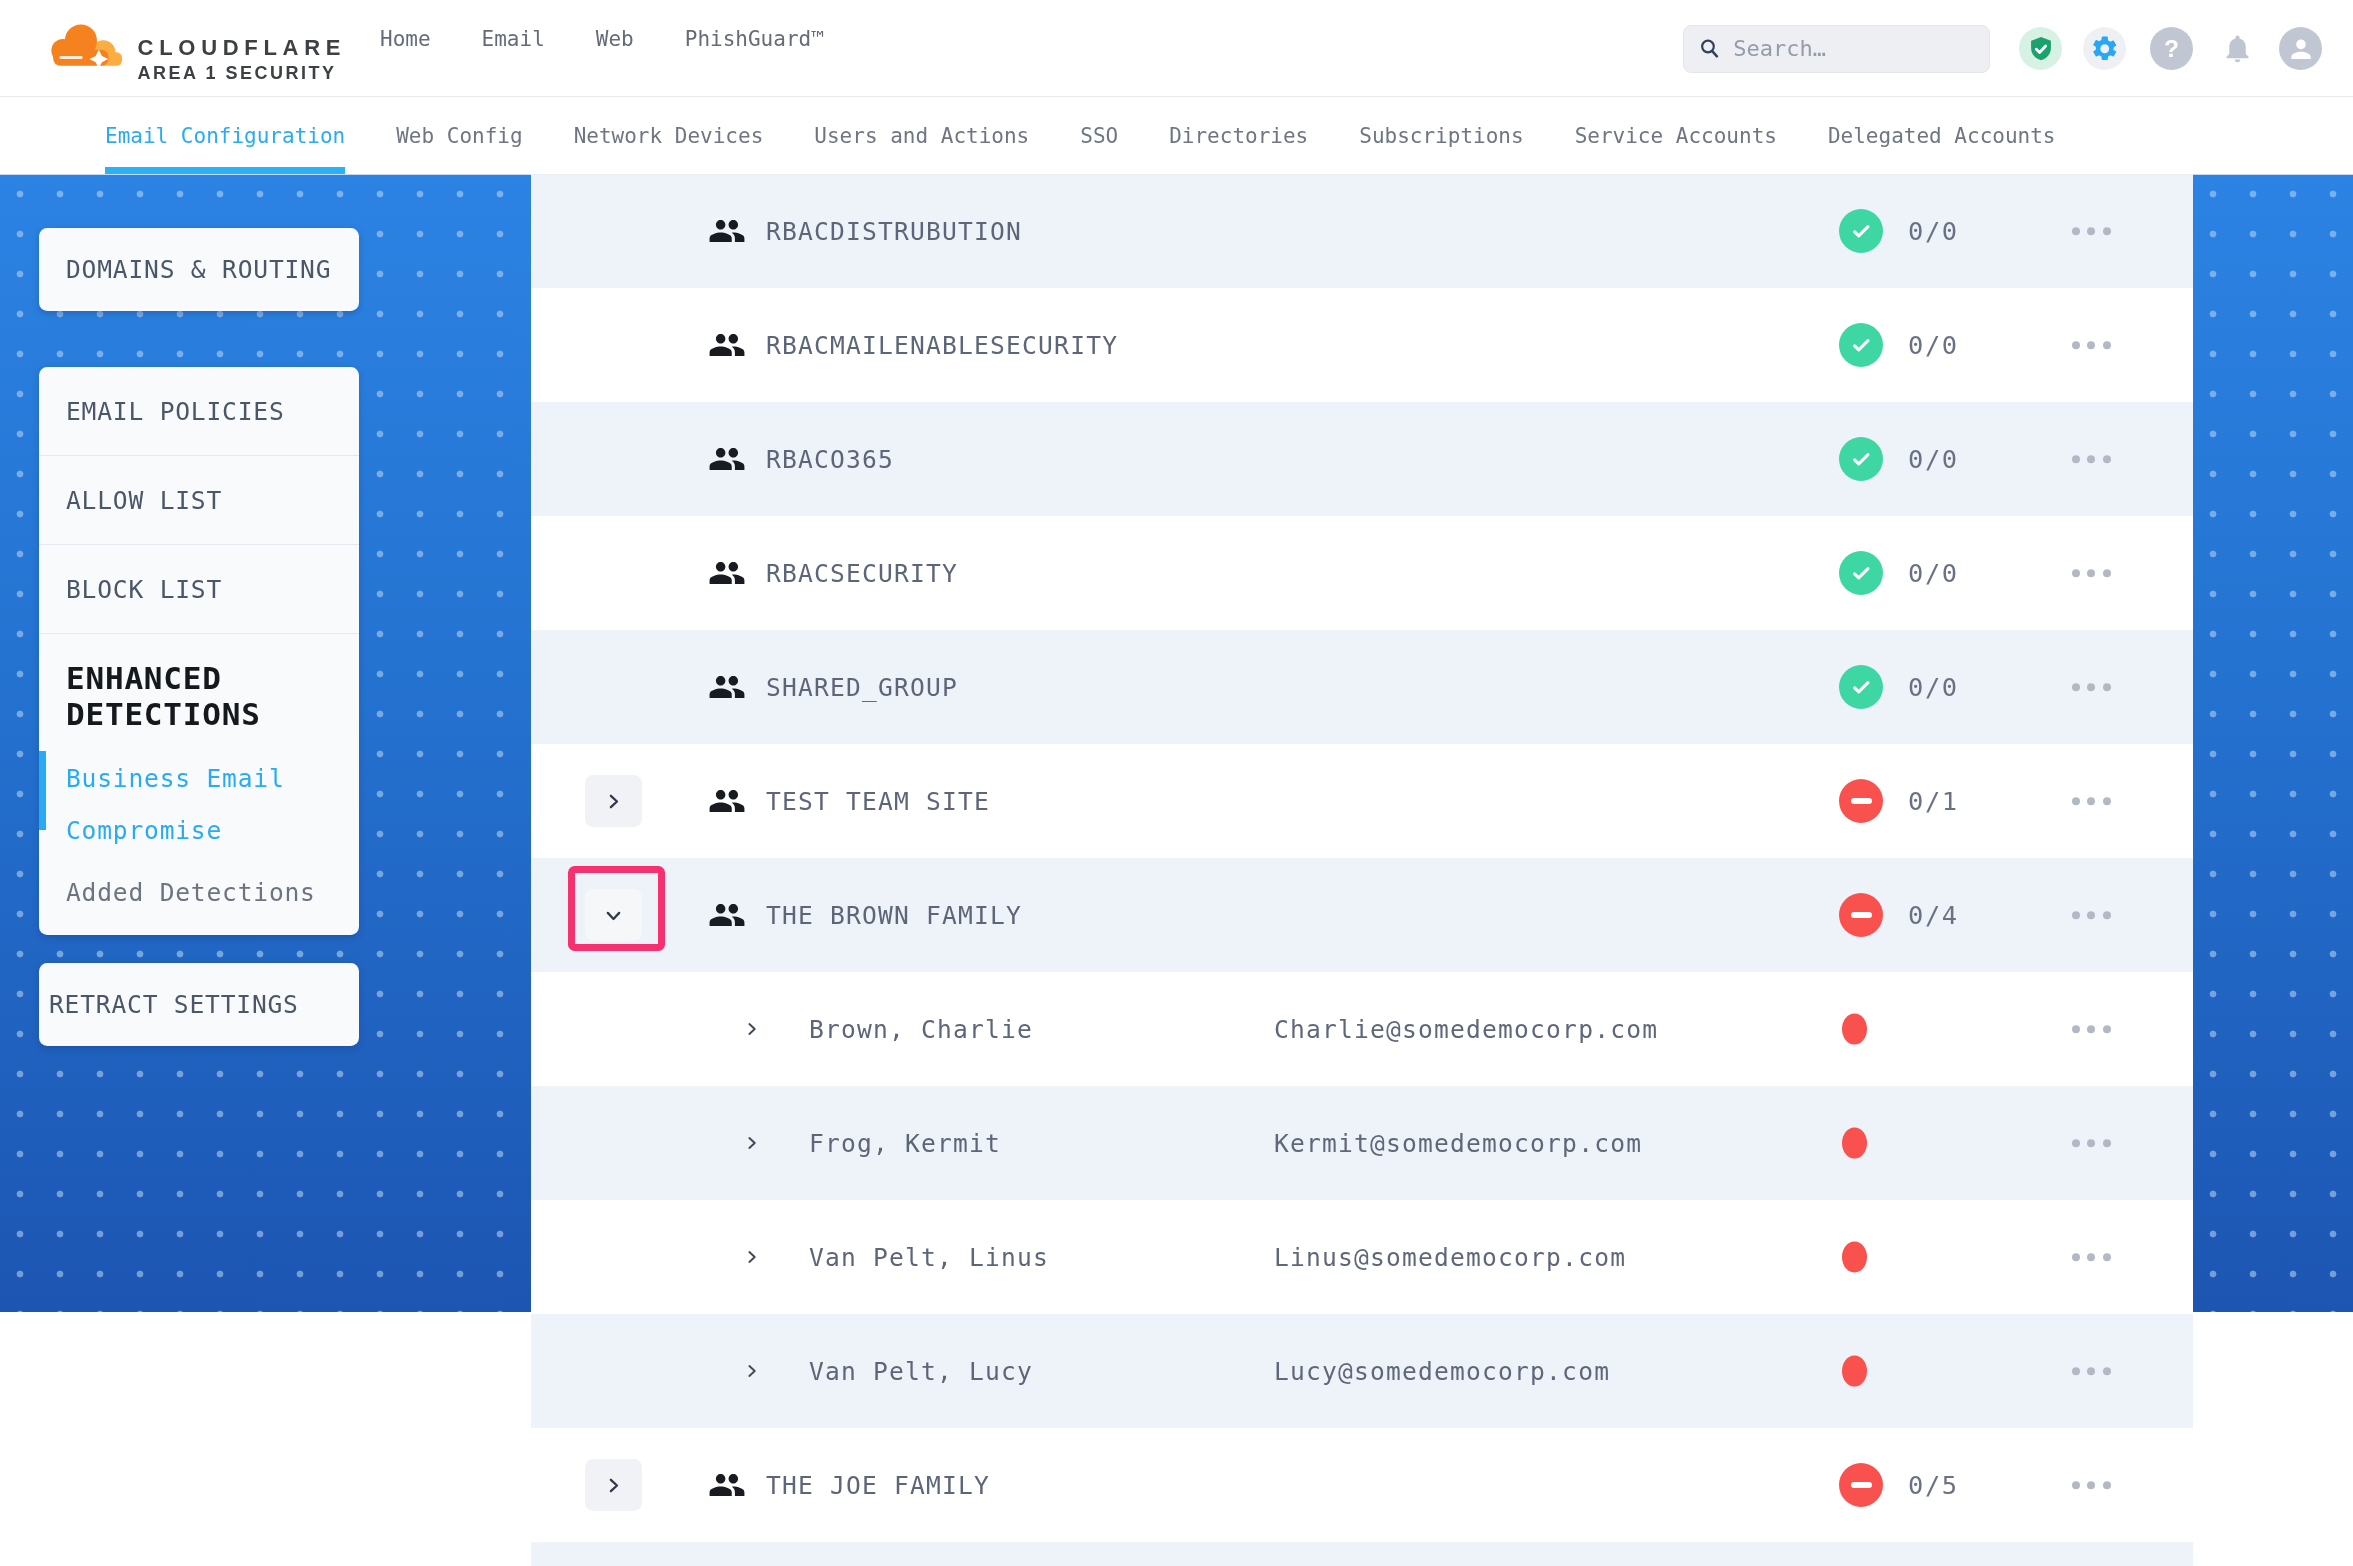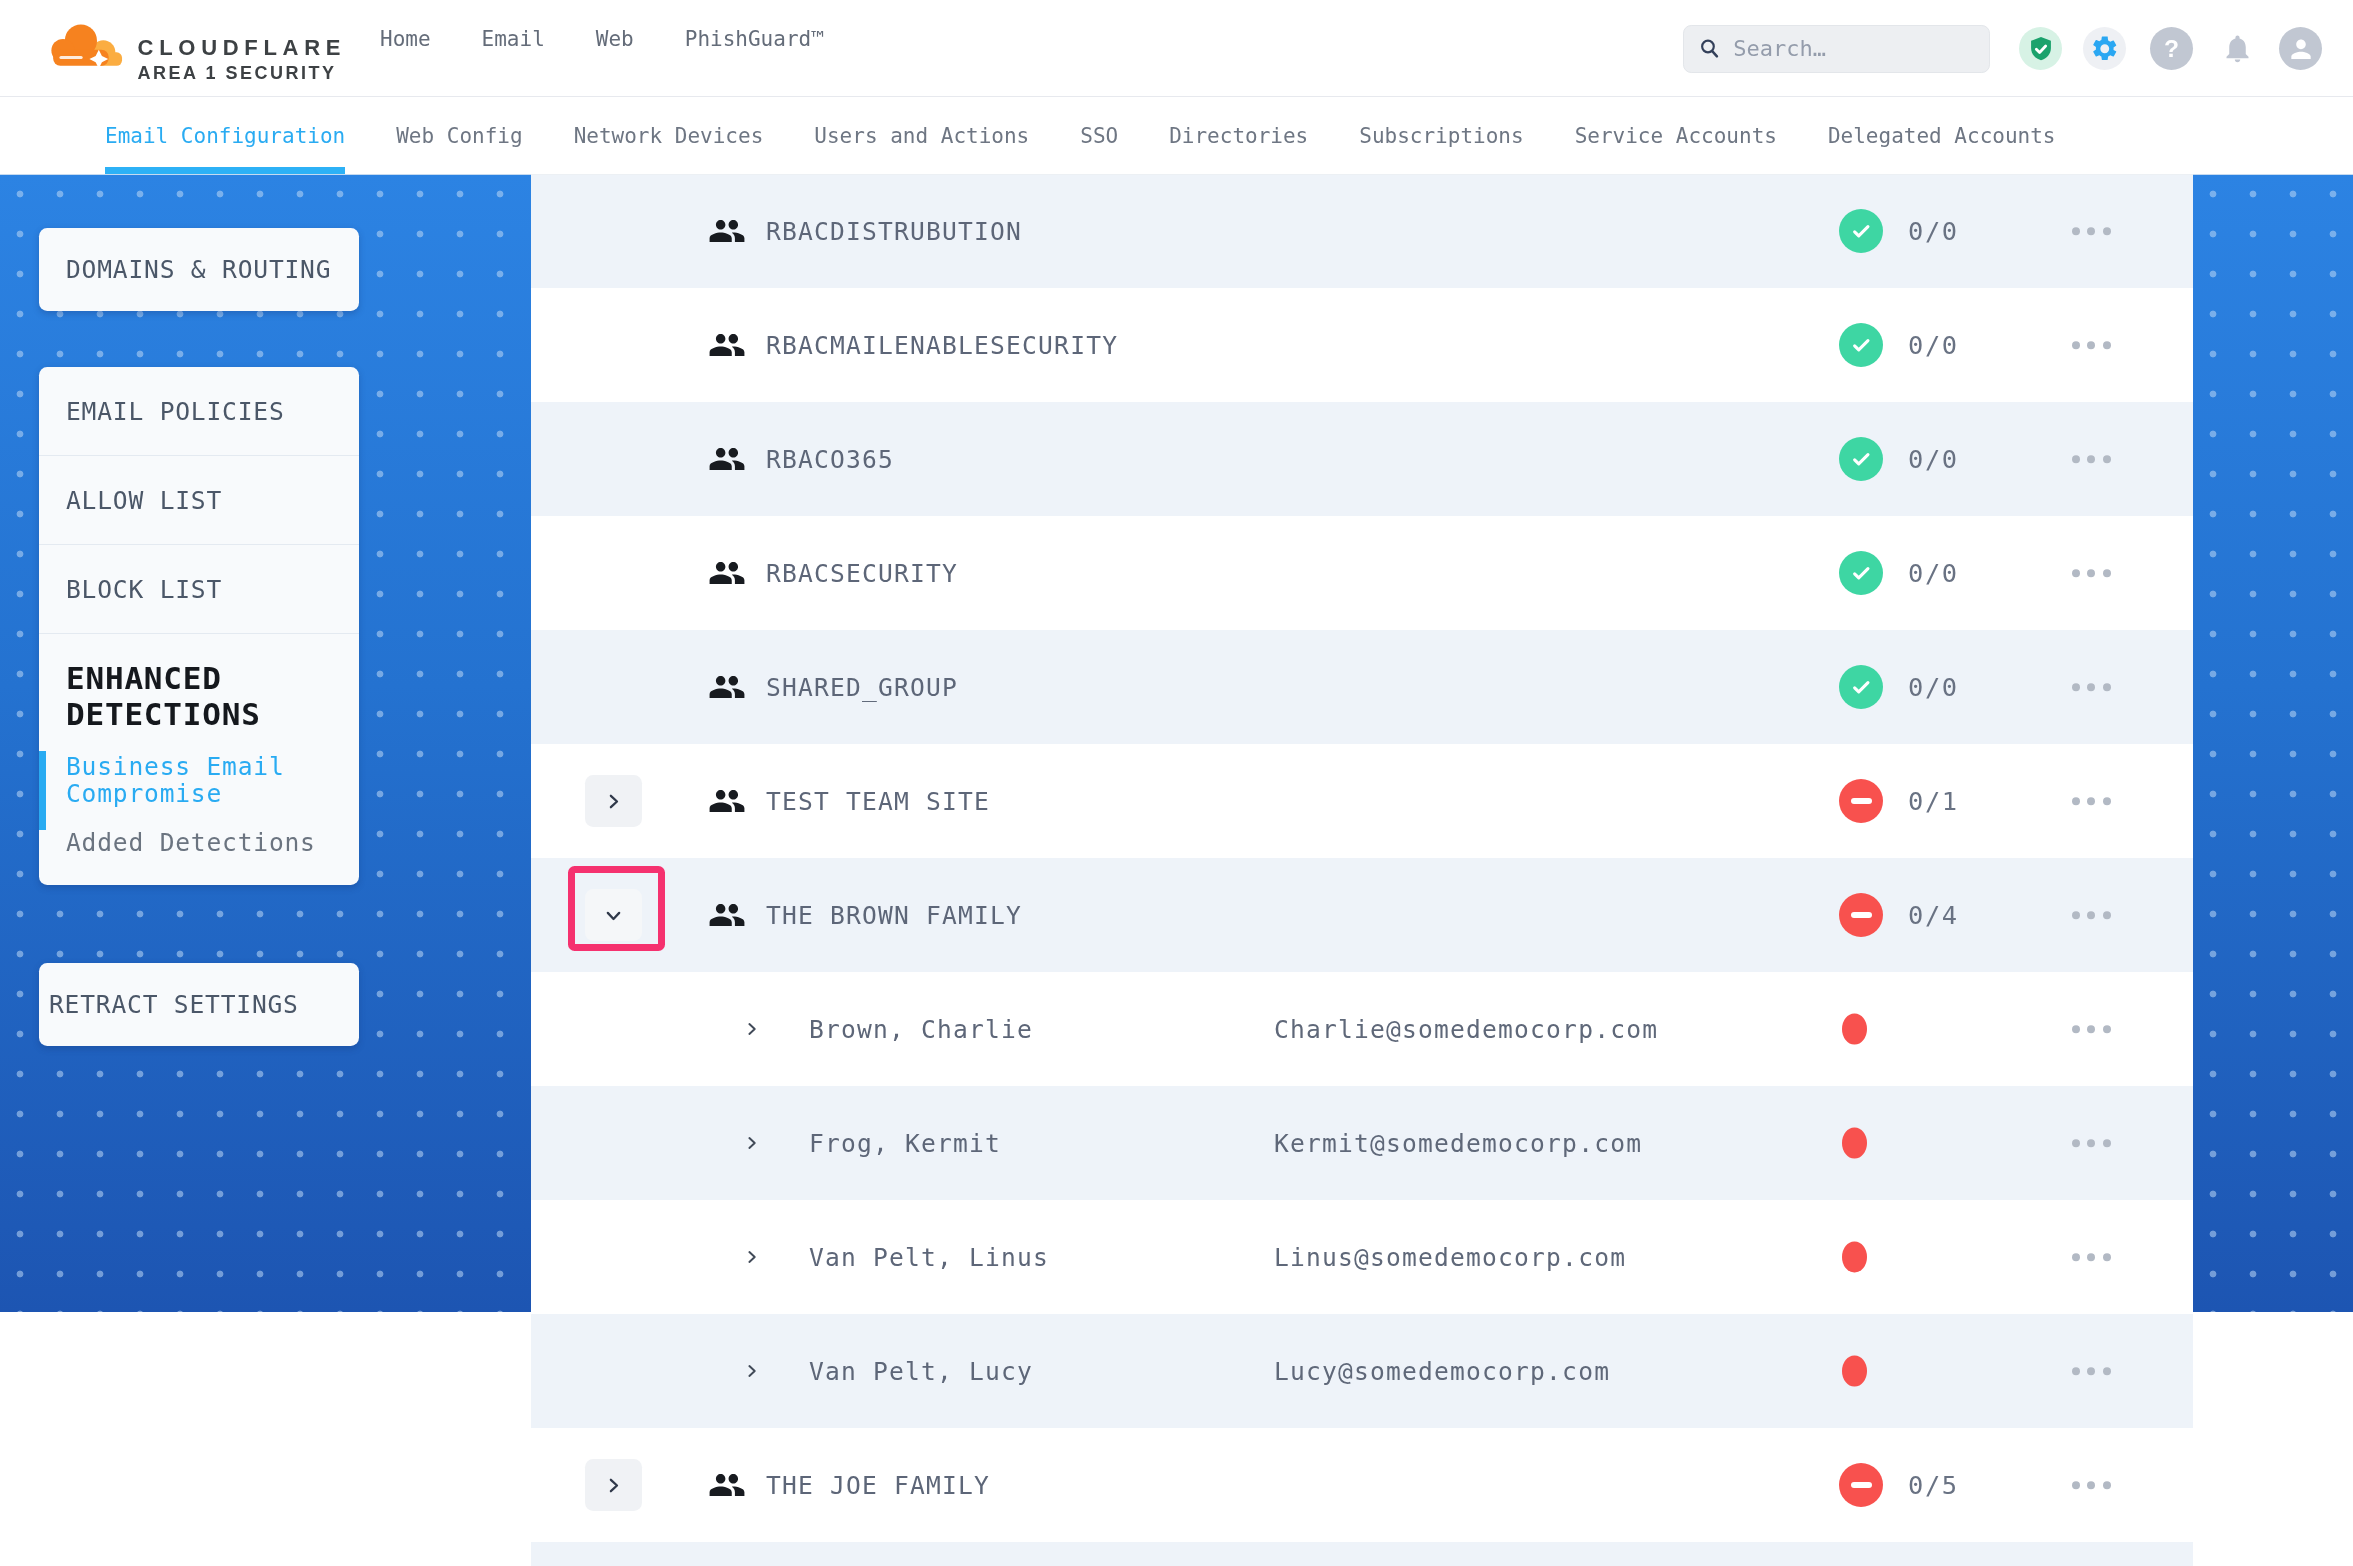--- a/index.html
+++ b/index.html
@@ -41,21 +41,21 @@
 
   
   .side-card { position:absolute; left:39px; width:320px; background:#f8fafc; border-radius:8.2px; box-shadow:0 2.5px 6.6px rgba(20,50,110,.28); }
   .card-single { padding:27px; font-size:24.6px; color:#4b5768; letter-spacing:0.8px; cursor:pointer; }
   .card1 { top:54px; }
   .card2 { top:193px; }
   .card3 { top:789px;padding-left:10px; }
   .sitem { padding:29.5px 27px; font-size:24.6px; color:#4b5768; letter-spacing:0.8px; border-bottom:0.8px solid #e4eaf1; cursor:pointer; }
   .enh { padding:26px 27px 28px; }
   .enh-title { font-size:31px; font-weight:700; color:#15181d; line-height:36px; letter-spacing:0.8px; }
-  .enh-bec { position:relative; margin-top:21px; font-size:24.6px; color:#29abf2; line-height:27px; letter-spacing:0.8px; cursor:pointer; }
+  .enh-bec { position:relative; margin-top:21px; font-size:24.6px; color:#29abf2; line-height:52px; letter-spacing:0.8px; cursor:pointer; }
   .enh-bec::before { content:""; position:absolute; left:-27px; top:-1.6px; height:79px; width:6.6px; background:#29abf2; }
   .enh-added { margin-top:21px; font-size:24.6px; color:#6b7480; letter-spacing:0.8px; cursor:pointer; }
 
   
   .content { position:absolute; left:531px; top:174px; width:1662px; height:1393px; background:#fff; overflow:hidden;text-align:right; }
   .row { position:relative; height:114px; }
   .row:nth-child(odd) { background:#eef3f9; }
   .row.partial { height:26px; }
   .vcenter { position:absolute; top:50%; transform:translateY(-50%); }
   .expander { position:absolute; left:54px; top:50%; transform:translateY(-50%); width:57px; height:52px; border:none; border-radius:8.2px; background:#f0f2f5; display:flex; align-items:center; justify-content:center; cursor:pointer; }

